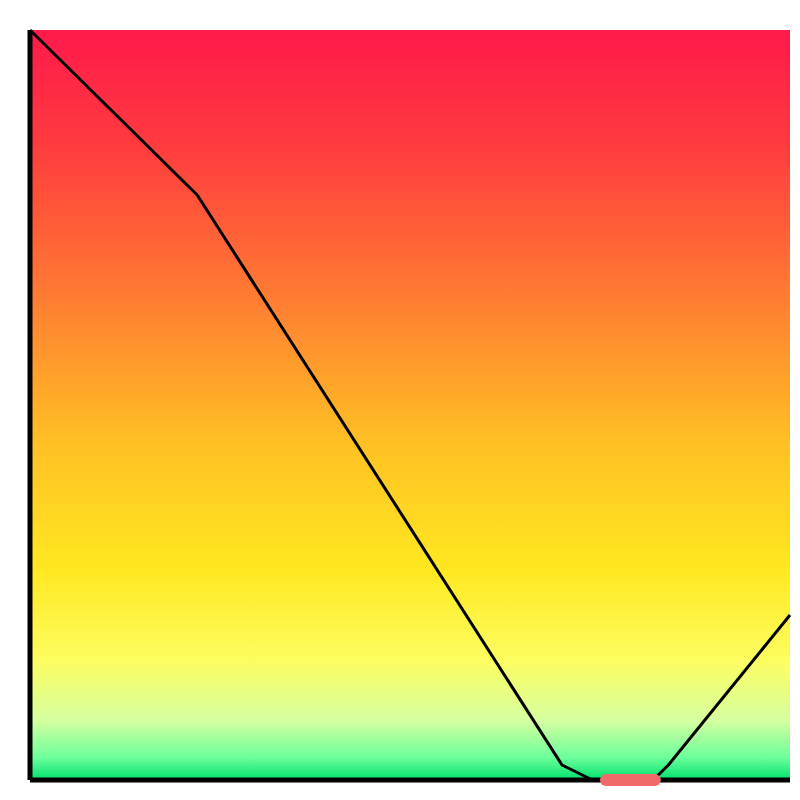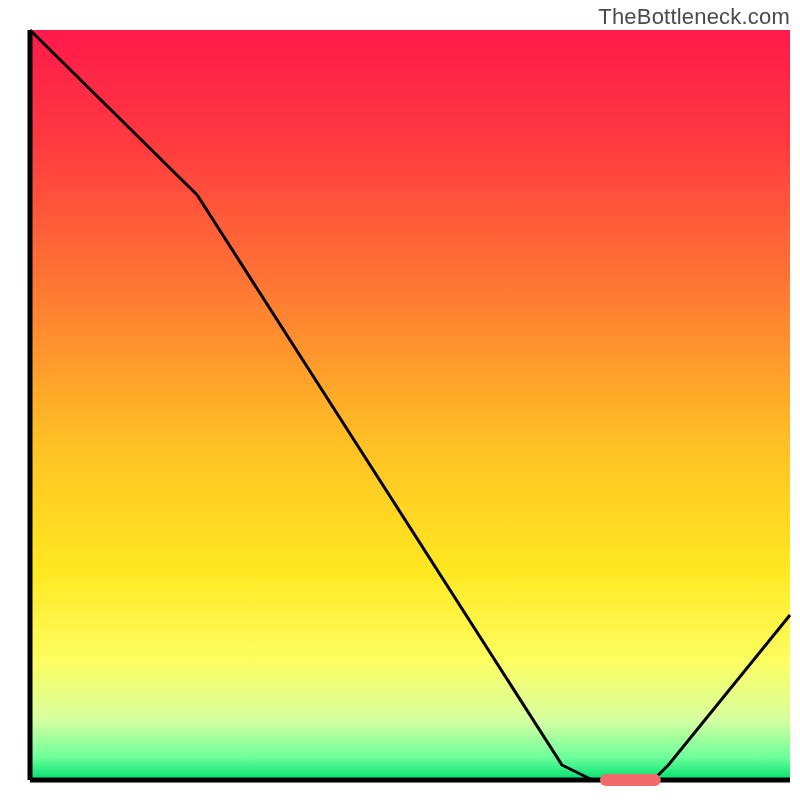--- a/index.html
+++ b/index.html
@@ -30,21 +30,20 @@
     top: 0;
     left: 0;
     width: 800px;
     height: 800px;
   }
 </style>
 </head>
 <body>
 
 <div class="frame">
-  <div class="watermark">TheBottleneck.com</div>
 
   <svg class="chart" viewBox="0 0 800 800" preserveAspectRatio="none">
     <defs>
       <linearGradient id="bg-grad" x1="0" y1="0" x2="0" y2="1">
           <stop offset="0%" stop-color="#ff1a4b"></stop>
           <stop offset="15%" stop-color="#ff3a3f"></stop>
           <stop offset="35%" stop-color="#ff7a33"></stop>
           <stop offset="55%" stop-color="#ffc024"></stop>
           <stop offset="72%" stop-color="#ffe820"></stop>
           <stop offset="84%" stop-color="#fdfd60"></stop>

